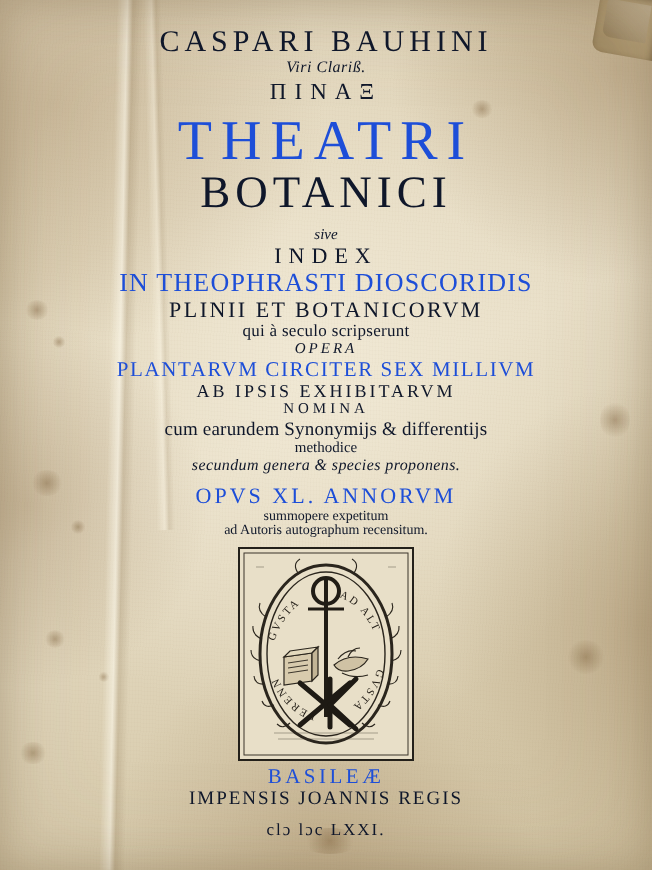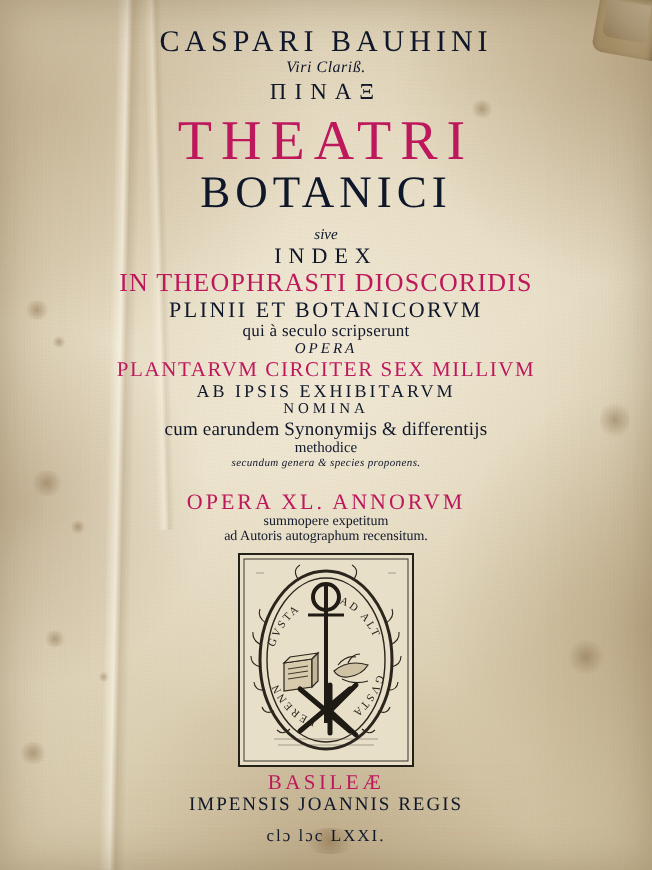--- a/index.html
+++ b/index.html
@@ -81,21 +81,21 @@
 
   
   .content {
     position: relative;
     z-index: 5;
     text-align: center;
     padding-top: 26px;
   }
   .ln { margin: 0; line-height: 1.05; }
   .blk { color: #0f172a; }
-  .red { color: #be185d; }
+  .red { color: #1d4ed8; }
 
   .l-author {
     font-size: 30px;
     letter-spacing: 5px;
     font-weight: 400;
     margin-bottom: 2px;
   }
   .l-viri {
     font-family: "Liberation Serif", serif;
     font-style: italic;
@@ -172,23 +172,23 @@
     font-size: 19px;
     letter-spacing: .2px;
     margin-bottom: 1px;
   }
   .l-methodice {
     font-size: 15px;
     margin-bottom: 1px;
   }
   .l-secundum {
     font-style: italic;
-    font-size: 11px;
+    font-size: 16px;
     letter-spacing: .4px;
-    margin-bottom: 21px;
+    margin-bottom: 10px;
   }
   .l-opus {
     font-size: 22px;
     letter-spacing: 3px;
     margin-bottom: 2px;
   }
   .l-summopere {
     font-size: 14px;
     margin-bottom: 0px;
   }
@@ -262,21 +262,21 @@
     <p class="ln red l-intheo">IN THEOPHRASTI DIOSCORIDIS</p>
     <p class="ln blk l-plinii">PLINII ET BOTANICORVM</p>
     <p class="ln blk l-qui">qui à seculo scripserunt</p>
     <p class="ln blk l-opera">OPERA</p>
     <p class="ln red l-plantarum">PLANTARVM CIRCITER SEX MILLIVM</p>
     <p class="ln blk l-abipsis">AB IPSIS EXHIBITARVM</p>
     <p class="ln blk l-nomina">NOMINA</p>
     <p class="ln blk l-cum">cum earundem Synonymijs &amp; differentijs</p>
     <p class="ln blk l-methodice">methodice</p>
     <p class="ln blk l-secundum">secundum genera &amp; species proponens.</p>
-    <p class="ln red l-opus">OPERA XL. ANNORVM</p>
+    <p class="ln red l-opus">OPVS XL. ANNORVM</p>
     <p class="ln blk l-summopere">summopere expetitum</p>
     <p class="ln blk l-adautoris">ad Autoris autographum recensitum.</p>
 
     <div class="device-wrap">
       <svg width="176" height="214" viewBox="0 0 176 214">
         <defs>
           <clipPath id="devclip">
               <rect x="0" y="0" width="176" height="214"></rect>
             </clipPath>
         </defs>

